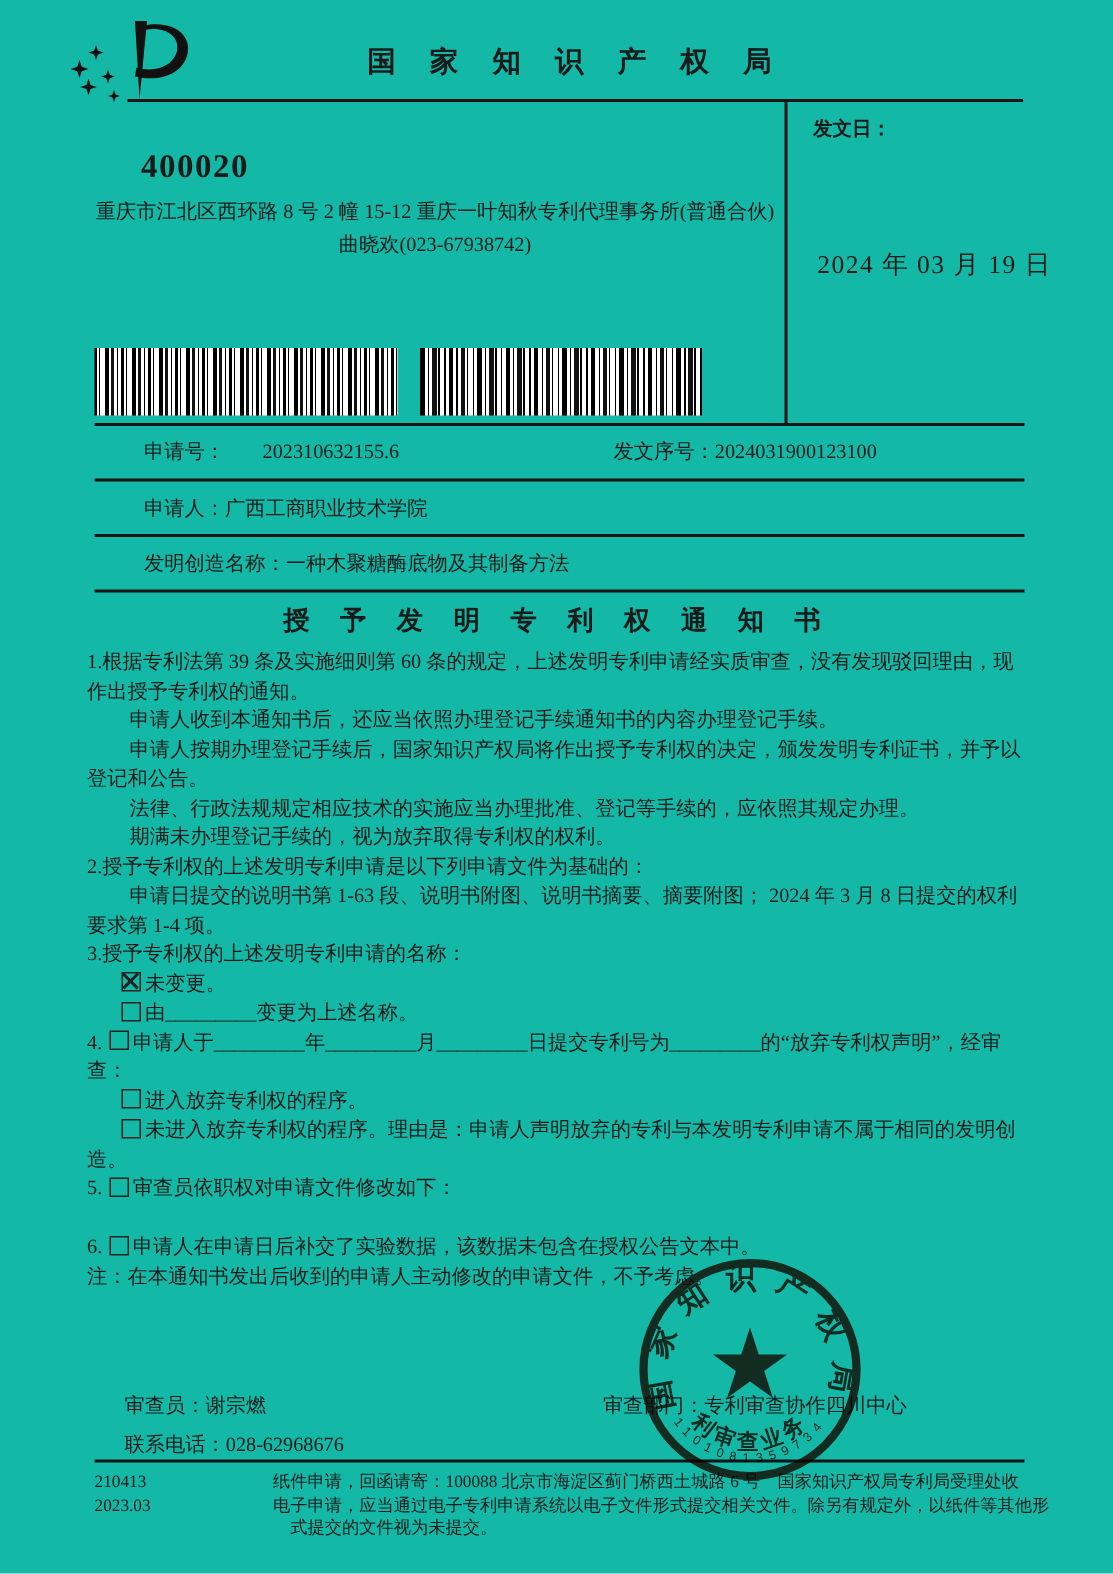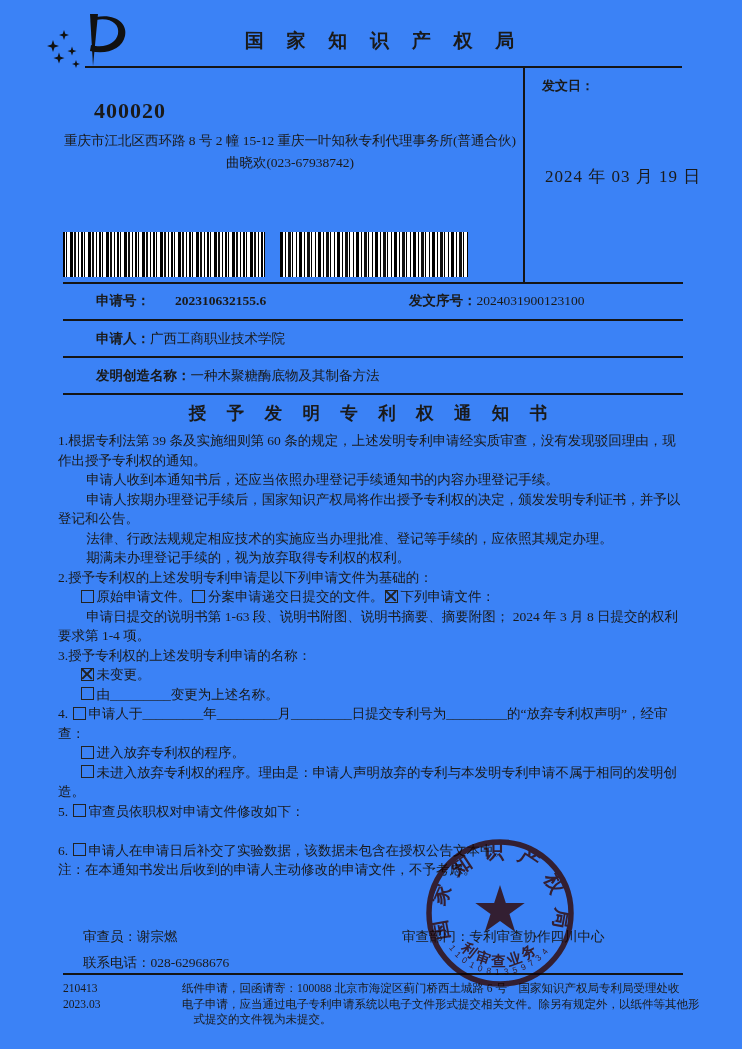--- a/index.html
+++ b/index.html
@@ -1,17 +1,17 @@
 <!DOCTYPE html>
 <html><head>
 <meta charset="utf-8">
 <style>
   html,body{margin:0;padding:0;background:#e8e8e8;}
   .page{
-    position:relative;width:742px;height:1049px;background:#3b82f6;
+    position:relative;width:742px;height:1049px;background:#14b8a6;
     font-family:"Liberation Serif","DejaVu Serif",serif;color:#1a1a1a;
     margin:0 auto;overflow:hidden;
   }
   .abs{position:absolute;}
   .rule{position:absolute;background:#151515;height:2px;}
   .vrule{position:absolute;background:#151515;width:2px;}
 
   .agency-title{left:85px;top:28px;width:598px;text-align:center;
     font-size:19px;font-weight:bold;letter-spacing:9px;}
   .postal{left:94px;top:98px;font-size:22px;font-weight:bold;letter-spacing:1px;}
@@ -27,21 +27,21 @@
       #111 11px,#111 13px,#fff 13px,#fff 15px,
       #000 15px,#000 16px,#fff 16px,#fff 18px);}
   .barcode.b2{background:repeating-linear-gradient(90deg,
       #000 0,#000 3px,#fff 3px,#fff 5px,
       #000 5px,#000 6px,#fff 6px,#fff 8px,
       #111 8px,#111 11px,#fff 11px,#fff 12px,
       #000 12px,#000 13px,#fff 13px,#fff 16px,
       #000 16px,#000 17px,#fff 17px,#fff 19px);}
 
   .inforow{position:absolute;font-size:13.5px;white-space:nowrap;}
-  .lbl{font-weight:bold;padding-left:25px;}
+  .lbl{font-weight:normal;padding-left:25px;}
   .doc-title{left:62px;top:401px;width:620px;text-align:center;
     font-size:17.5px;font-weight:bold;letter-spacing:8px;}
 
   .body-text{left:58px;top:431px;width:628px;font-size:13.5px;line-height:19.5px;}
   .bline{min-height:19.5px;}
   .ind0{text-indent:0;}
   .ind1{text-indent:1.6em;}
   .ind2{text-indent:2.1em;}
   .cb{display:inline-block;width:11px;height:11px;border:1.5px solid #222;
     position:relative;vertical-align:-1.5px;margin:0 3px 0 1px;text-indent:0;}
@@ -111,21 +111,20 @@
 
   <div class="abs doc-title">授 予 发 明 专 利 权 通 知 书</div>
 
   <div class="abs body-text">
       <div class="bline ind0">1.根据专利法第 39 条及实施细则第 60 条的规定，上述发明专利申请经实质审查，没有发现驳回理由，现作出授予专利权的通知。</div>
       <div class="bline ind2">申请人收到本通知书后，还应当依照办理登记手续通知书的内容办理登记手续。</div>
       <div class="bline ind2">申请人按期办理登记手续后，国家知识产权局将作出授予专利权的决定，颁发发明专利证书，并予以登记和公告。</div>
       <div class="bline ind2">法律、行政法规规定相应技术的实施应当办理批准、登记等手续的，应依照其规定办理。</div>
       <div class="bline ind2">期满未办理登记手续的，视为放弃取得专利权的权利。</div>
       <div class="bline ind0">2.授予专利权的上述发明专利申请是以下列申请文件为基础的：</div>
-      <div class="bline ind1"><span class="cb"></span>原始申请文件。<span class="cb"></span>分案申请递交日提交的文件。<span class="cb chk"></span>下列申请文件：</div>
       <div class="bline ind2">申请日提交的说明书第 1-63 段、说明书附图、说明书摘要、摘要附图； 2024 年 3 月 8 日提交的权利要求第 1-4 项。</div>
       <div class="bline ind0">3.授予专利权的上述发明专利申请的名称：</div>
       <div class="bline ind1"><span class="cb chk"></span>未变更。</div>
       <div class="bline ind1"><span class="cb"></span>由_________变更为上述名称。</div>
       <div class="bline ind0">4. <span class="cb"></span>申请人于_________年_________月_________日提交专利号为_________的“放弃专利权声明”，经审查：</div>
       <div class="bline ind1"><span class="cb"></span>进入放弃专利权的程序。</div>
       <div class="bline ind1"><span class="cb"></span>未进入放弃专利权的程序。理由是：申请人声明放弃的专利与本发明专利申请不属于相同的发明创造。</div>
       <div class="bline ind0">5. <span class="cb"></span>审查员依职权对申请文件修改如下：</div>
       <div class="bline ind0">&nbsp;</div>
       <div class="bline ind0">6. <span class="cb"></span>申请人在申请日后补交了实验数据，该数据未包含在授权公告文本中。</div>

